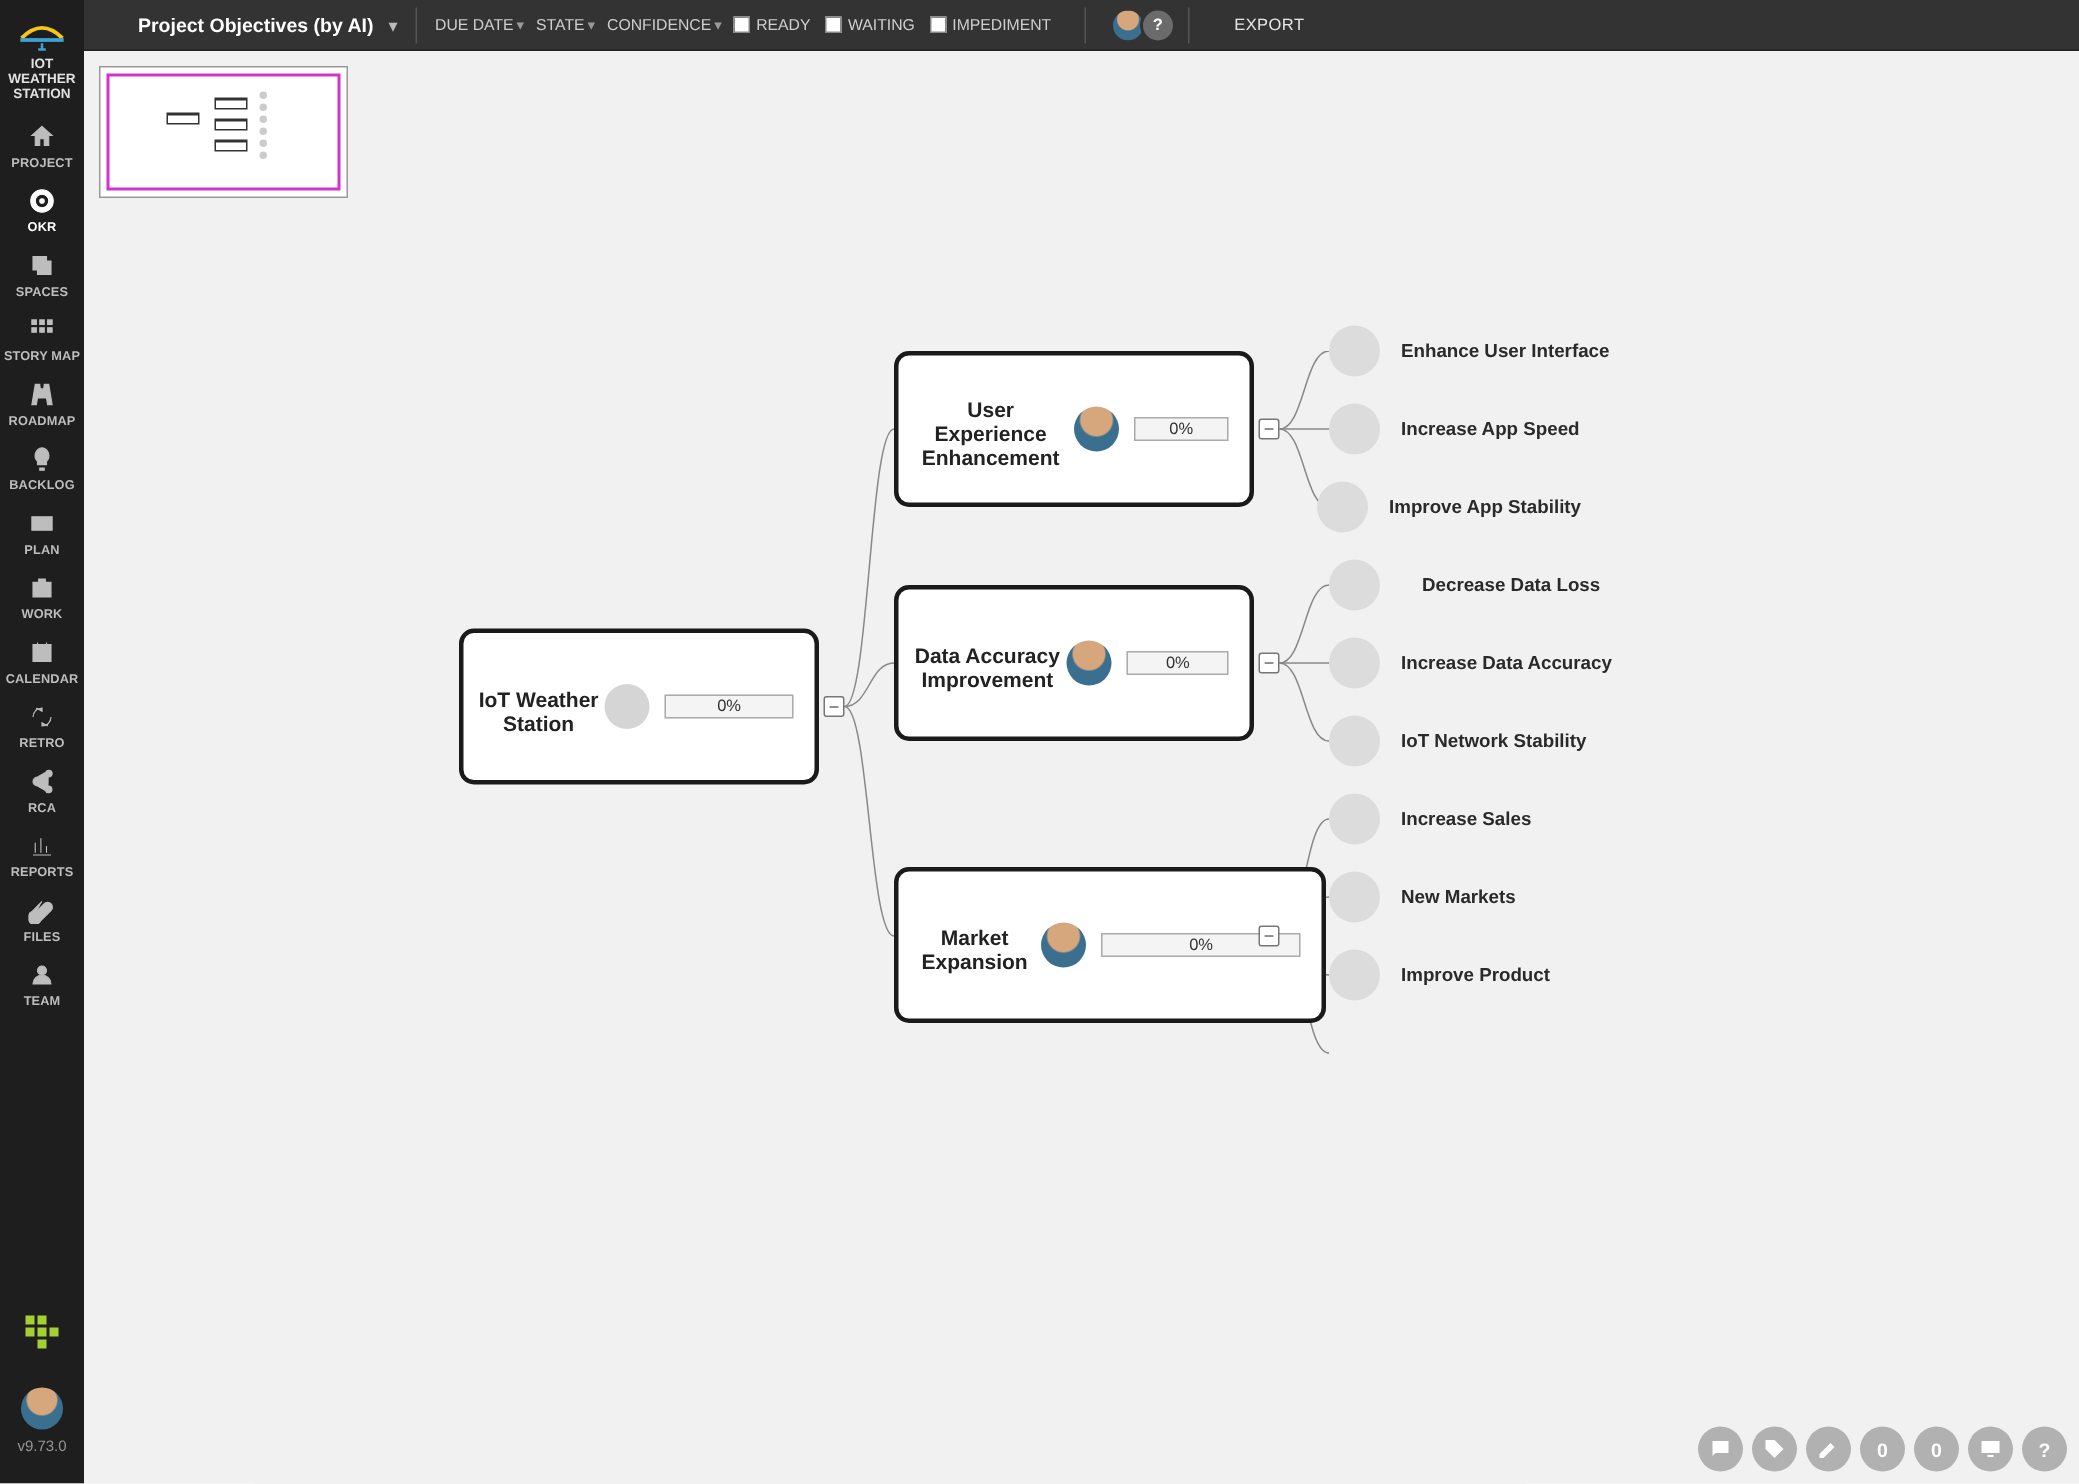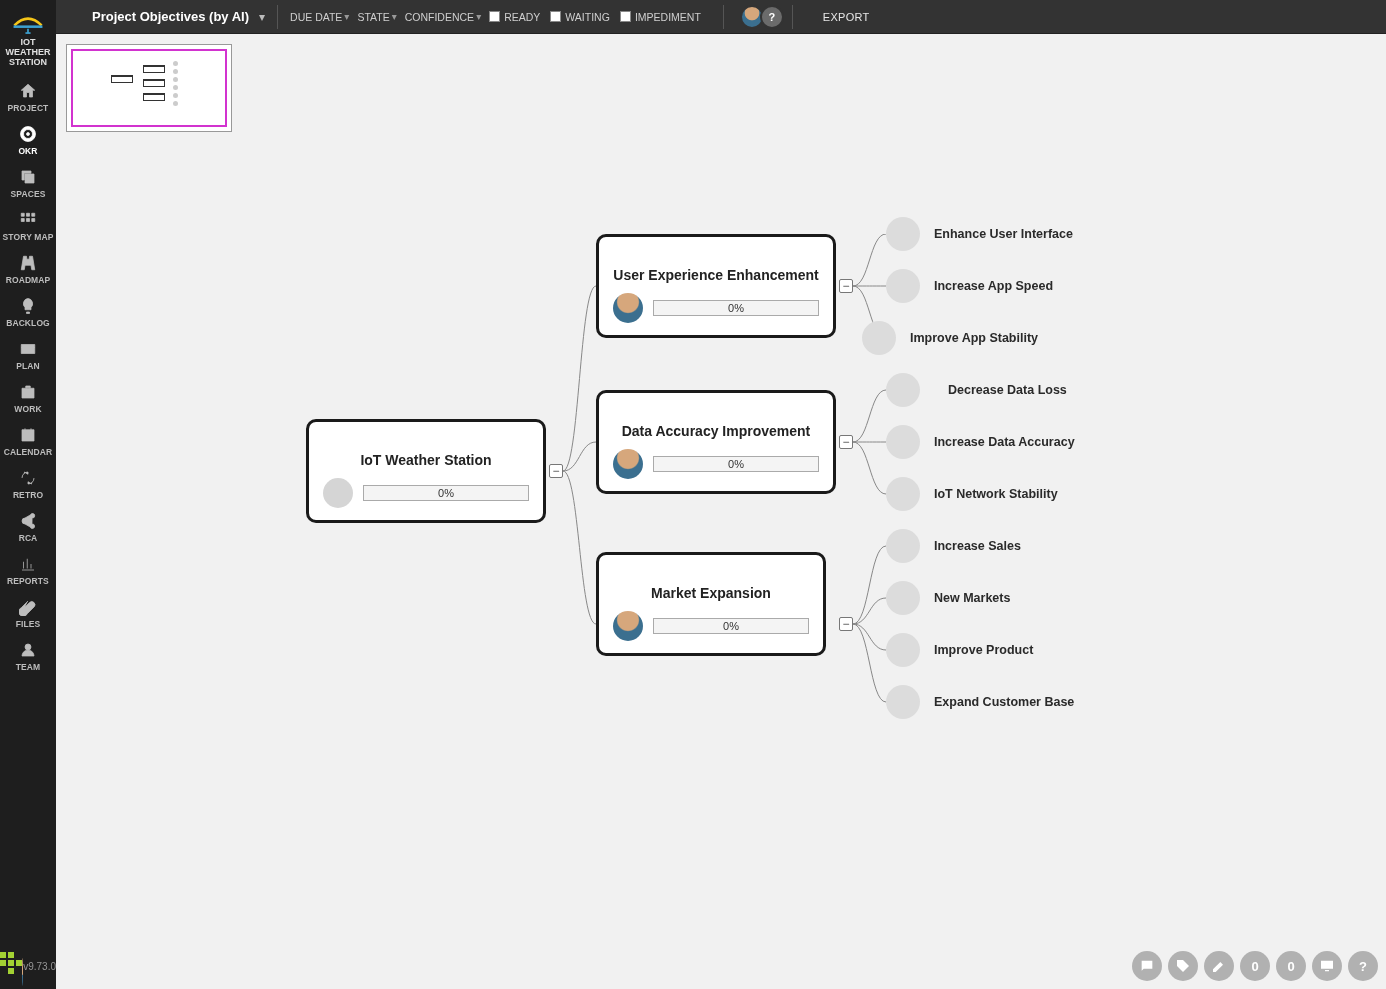--- a/index.html
+++ b/index.html
@@ -31,22 +31,22 @@
   .nav-list { width: 100%; }
   .nav-item {
     display: flex; flex-direction: column; align-items: center;
     padding: 6px 0 6px; cursor: pointer; color: #bdbdbd;
     font-weight: 700; font-size: 8.5px; letter-spacing: .1px;
   }
   .nav-item.active { color: #fff; }
   .nav-item svg { width: 18px; height: 18px; fill: currentColor; margin-bottom: 3px; }
   .sidebar-spacer { flex: 1; }
   .sidebar-bottom {
-    width: 100%; display: flex; flex-direction: row; align-items: center;
-    padding-bottom: 3px;
+    width: 100%; display: flex; flex-direction: column; align-items: center;
+    padding-bottom: 19px;
   }
   .brand-mark {
     margin: 8px 0;
     display:grid; grid-template-columns: repeat(3, 6px); grid-auto-rows: 6px; gap: 2px;
   }
   .brand-mark span { background:#a3d133; display:block; width:6px; height:6px; }
   .brand-mark span.off { visibility:hidden; }
   .avatar-footer {
     width: 28px; height: 28px; border-radius:50%; background:#c98f6e;
     background: radial-gradient(circle at 50% 30%, #d6a77c 0 40%, #3b6f8f 45% 100%);
@@ -95,21 +95,21 @@
   .mm-dot { position:absolute; width:5px; height:5px; border-radius:50%; background:#ccc; }
   .tree-wrap {
     position:absolute; left:250px; top:200px; width:1100px; height:560px;
   }
   .svg-links { position:absolute; inset:0; width:100%; height:100%; pointer-events:none; }
   .svg-links path { fill:none; stroke:#888; stroke-width:1; }
 
   .node {
     position:absolute; background:#fff; border:3px solid #1a1a1a; border-radius:10px;
     padding:12px 10px 10px; 
-    display:flex; flex-direction:column; justify-content:flex-end; align-items:center;
+    display:flex; flex-direction:row; justify-content:flex-end; align-items:center;
   }
   .node .title { font-size:14px; font-weight:700; color:#222; text-align:center; margin:14px 0 10px; }
   .node .row { display:flex; align-items:center; gap:10px; width:100%; padding:0 4px 2px;}
   .node .av {
     width:30px; height:30px; border-radius:50%;
     background:radial-gradient(circle at 50% 30%, #d6a77c 0 40%, #3b6f8f 45% 100%);
     flex:0 0 30px;
   }
   .node .prog {
     flex:1; height:16px; border:1px solid #aaa; background:#f4f4f4;
@@ -354,21 +354,21 @@
         </div>
         <div class="collapser" style="left: 533px; top: 45px;">−</div>
         <div class="leaf" style="left: 580px; top: -17px;">
           <div class="bubble"></div>
           <div class="lbl">Enhance User Interface</div>
         </div>
         <div class="leaf" style="left: 580px; top: 35px;">
           <div class="bubble"></div>
           <div class="lbl">Increase App Speed</div>
         </div>
-        <div class="leaf" style="left: 556px; top: 87px;">
+        <div class="leaf" style="left: 572px; top: 87px;">
           <div class="bubble"></div>
           <div class="lbl">Improve App Stability</div>
         </div>
         <div class="node " style="left: 290px; top: 156px; width: 240px; height: 104px;">
           <div class="title">Data Accuracy Improvement</div>
           <div class="row">
             <div class="av"></div>
             <div class="prog">0%</div>
           </div>
         </div>
@@ -378,43 +378,39 @@
           <div class="lbl">Decrease Data Loss</div>
         </div>
         <div class="leaf" style="left: 580px; top: 243px;">
           <div class="bubble"></div>
           <div class="lbl">IoT Network Stability</div>
         </div>
         <div class="leaf" style="left: 580px; top: 191px;">
           <div class="bubble"></div>
           <div class="lbl">Increase Data Accuracy</div>
         </div>
-        <div class="node " style="left: 290px; top: 318px; width: 230px; height: 104px;">
+        <div class="node " style="left: 290px; top: 344px; width: 288px; height: 104px;">
           <div class="title">Market Expansion</div>
           <div class="row">
             <div class="av"></div>
             <div class="prog">0%</div>
           </div>
         </div>
         <div class="collapser" style="left: 533px; top: 383px;">−</div>
         <div class="leaf" style="left: 580px; top: 295px;">
           <div class="bubble"></div>
           <div class="lbl">Increase Sales</div>
         </div>
         <div class="leaf" style="left: 580px; top: 347px;">
           <div class="bubble"></div>
           <div class="lbl">New Markets</div>
         </div>
         <div class="leaf" style="left: 580px; top: 399px;">
           <div class="bubble"></div>
           <div class="lbl">Improve Product</div>
-        </div>
-        <div class="leaf" style="left: 580px; top: 451px;">
-          <div class="bubble"></div>
-          <div class="lbl">Expand Customer Base</div>
         </div>
       </div>
 
     <div class="dock">
       <div class="btn">
         <svg viewBox="0 0 24 24">
             <path d="M4 4h16v12H7l-3 3z"></path>
           </svg>
       </div>
       <div class="btn">

